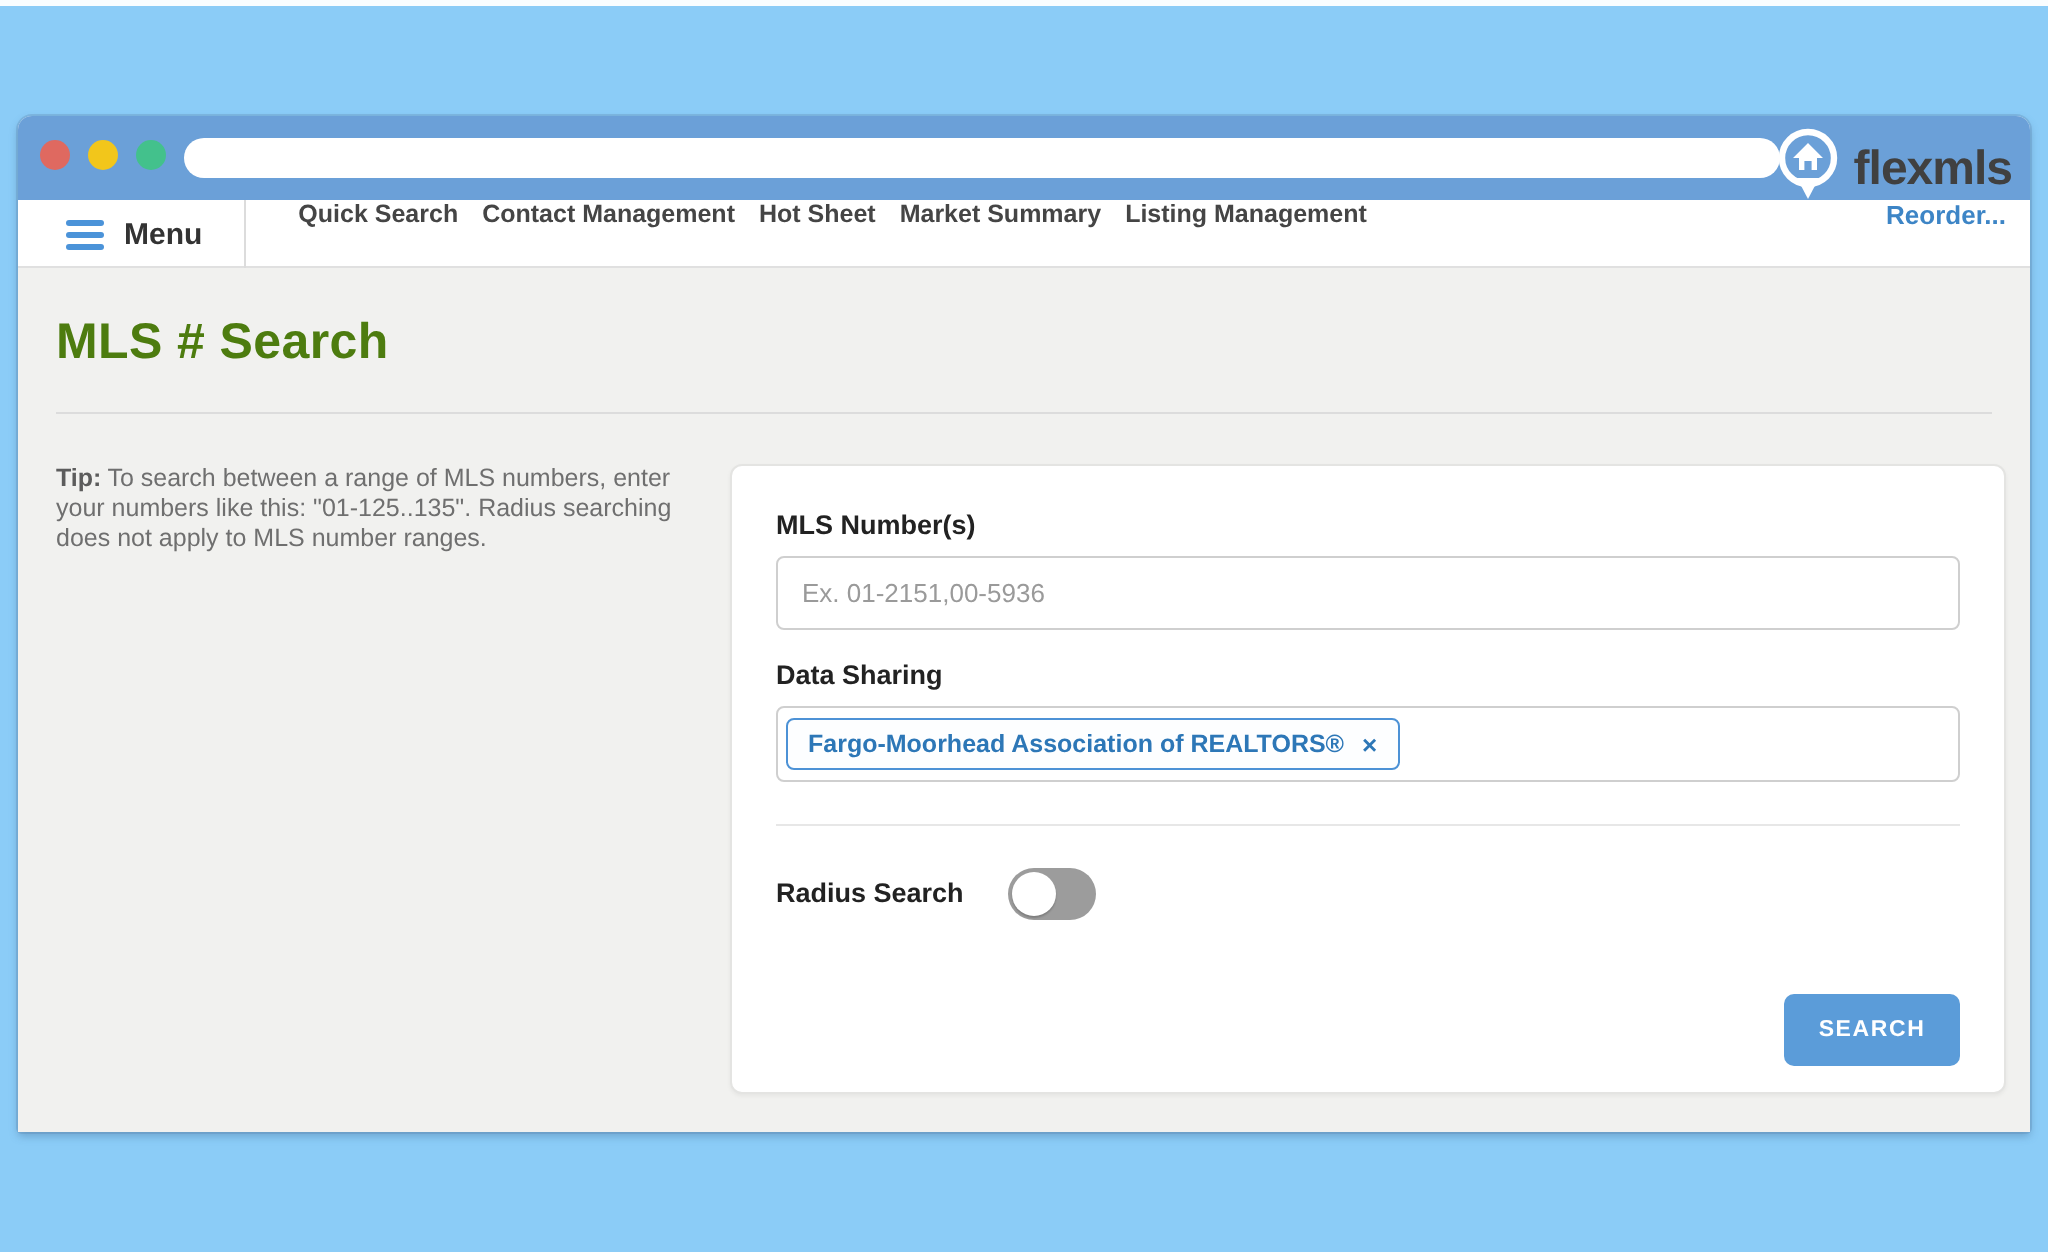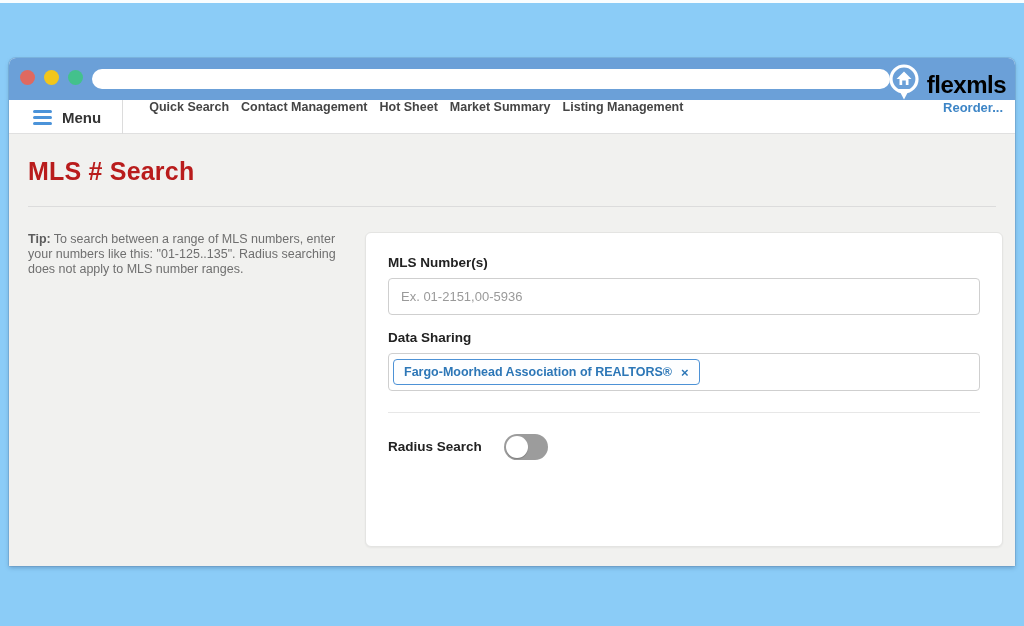--- a/index.html
+++ b/index.html
@@ -23,21 +23,21 @@
   .window-controls { position:absolute; left:11px; top:12px; display:flex; gap:9px; }
   .dot { width:15px; height:15px; border-radius:50%; cursor:pointer; }
   .dot.red { background:#df6960; }
   .dot.yellow { background:#f2c61b; }
   .dot.green { background:#43c18c; }
   .url-bar {
     position:absolute; left:83px; top:11px; width:798px; height:20px;
     background:#ffffff; border-radius:10px; cursor:text;
   }
   .logo { position:absolute; right:9px; top:5px; display:flex; align-items:center; gap:6px; z-index:5; }
-  .logo-text { color:#000000; font-size:24px; font-weight:bold; letter-spacing:-0.5px; line-height:32px; }
+  .logo-text { color:#404040; font-size:24px; font-weight:bold; letter-spacing:-0.5px; line-height:32px; }
 
   
   .app-navbar {
     height:34px; background:#ffffff; border-bottom:1px solid #e0e0e0;
     display:flex; align-items:flex-start; border-radius:0;
   }
   .menu-button {
     display:flex; align-items:center; gap:10px; height:34px;
     padding:0 21px 0 24px; border-right:1px solid #dcdcdc; cursor:pointer;
   }
@@ -46,21 +46,21 @@
   .hamburger span { display:block; width:19px; height:3px; border-radius:1.5px; background:#4b93d9; }
   .nav-links { display:flex; gap:12px; margin-left:26px; }
   .nav-link { font-size:12.5px; font-weight:bold; color:#454545; cursor:pointer; white-space:nowrap; }
   .reorder-link {
     margin-left:auto; margin-right:12px; font-size:13px; font-weight:bold;
     color:#3d85c6; cursor:pointer; text-decoration:none;
   }
 
   
   .content { height:432px; background:#f1f1ef; overflow:hidden; }
-  .page-title { margin:21px 0 0 19px; font-size:25px; line-height:32px; font-weight:bold; color:#b91c1c; letter-spacing:0.2px; }
+  .page-title { margin:21px 0 0 19px; font-size:25px; line-height:32px; font-weight:bold; color:#4d7c0f; letter-spacing:0.2px; }
   .title-divider { height:1px; background:#dcdcdc; margin:19px 19px 0 19px; }
   .content-row { display:flex; margin-top:25px; align-items:flex-start; }
   .tip {
     margin-left:19px; width:326px; flex:none;
     font-size:12.5px; line-height:1.18; color:#6f6f6f;
   }
   .tip-label { font-weight:bold; color:#5c5c5c; margin-right:3px; }
 
   
   .card {
@@ -172,17 +172,20 @@
 
         <div class="card-divider"></div>
 
         <div class="radius-row">
           <span class="radius-label">Radius Search</span>
           <div class="toggle">
             <span class="knob"></span>
           </div>
         </div>
 
+        <div class="card-footer">
+          <button class="search-button">SEARCH</button>
+        </div>
       </section>
     </div>
   </main>
 
 </div>
 
 </body></html>

